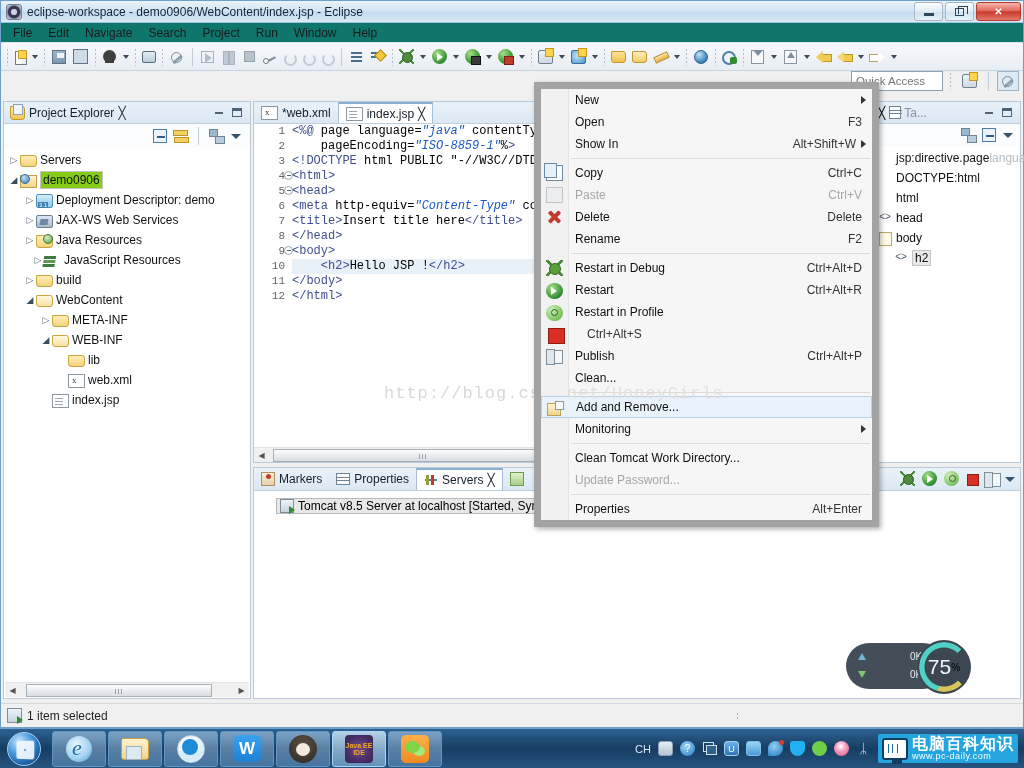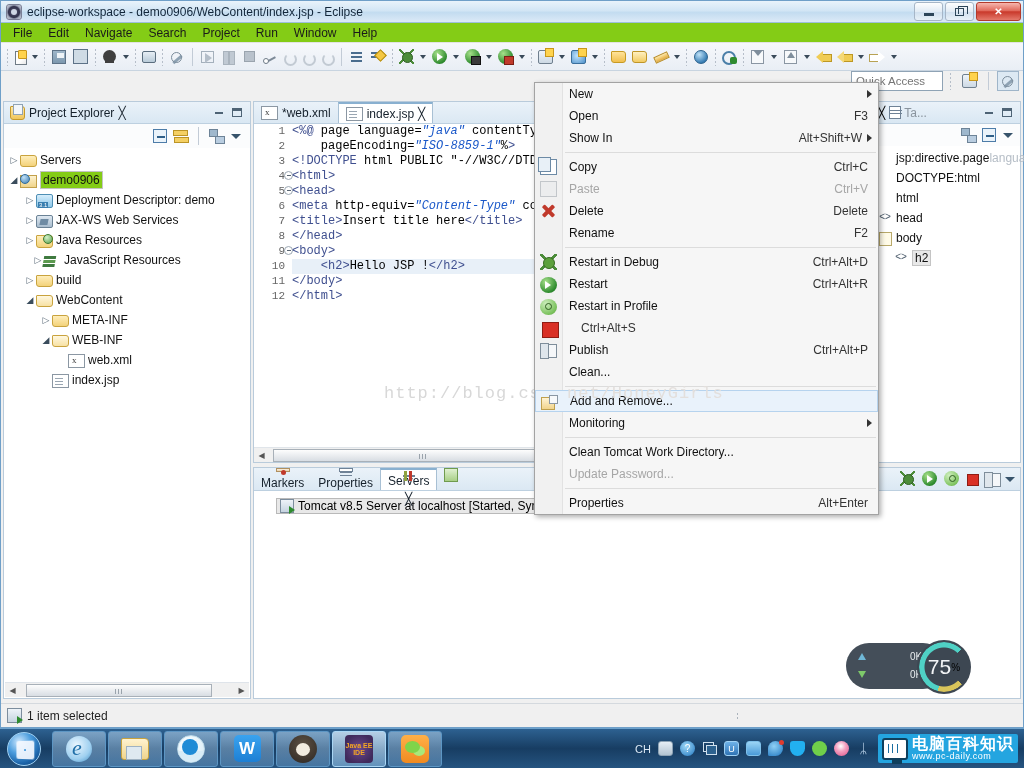--- a/index.html
+++ b/index.html
@@ -61,21 +61,21 @@
     background: linear-gradient(180deg,#f6b6ae 0%, #e06a5c 45%, #c9392b 52%, #e4796b 100%);
     border-color: #b23a2b; color: #fff; font-weight: bold;
   }
   .win-btn .min-glyph { width: 10px; height: 3px; background: #2d4659; margin-top: 5px;}
   .win-btn .max-glyph { width: 9px; height: 8px; border: 1px solid #2d4659; position: relative;}
   .win-btn .max-glyph::before{content:"";position:absolute;left:2px;top:-3px;width:8px;height:7px;border:1px solid #2d4659;border-bottom:none;}
 
   
   .menubar {
     height: 20px; display: flex; align-items: center;
-    background: #84cc16;
+    background: #0f766e;
     padding-left: 4px;
     border-bottom: 1px solid #e3e3e3;
   }
   .menubar .mi { padding: 2px 8px; font-size: 12px; color: #1a1a1a; cursor: default;}
 
   
   .toolbar {
     height: 28px;
     background: linear-gradient(180deg,#f6f8fb 0%, #e9eef5 100%);
     border-bottom: 1px solid #c8d4e0;
@@ -278,21 +278,21 @@
   .olico{width:18px;height:14px;margin-right:2px;position:relative;flex:0 0 18px;font-size:10px;color:#5a6b7a;text-align:center;}
   .oll{color:#111;}
   .oldim{color:#b5bdc6;}
   .ol-elem::before{content:"<>";font-size:10px;color:#4a5a6a;}
   .ol-body-ico{width:13px;height:14px;background:#fffbe8;border:1px solid #b9a96a;display:inline-block;margin-top:1px;}
 
   
   #bottom-panel{ left:252px; top:368px; right:2px; bottom:2px;
      background:#fff;border:1px solid #b9cbdb;}
   .bp-tabs{height:23px;display:flex;align-items:flex-end;background:linear-gradient(180deg,#eaf2f9,#dbe8f3);border-bottom:1px solid #bdd0e0;position:relative;}
-  .bp-tab{display:flex;align-items:center;gap:4px;height:22px;padding:0 7px;font-size:12px;color:#15202b;flex-direction:column;}
+  .bp-tab{display:flex;align-items:center;gap:4px;height:22px;padding:0 7px;font-size:12px;color:#15202b;}
   .bp-tab.active{background:#fff;border:1px solid #a8c0d4;border-bottom:none;border-top:2px solid #89b0d0;}
   .bp-toolbar{position:absolute;right:4px;top:2px;display:flex;align-items:center;gap:5px;}
   .srv-row{display:flex;align-items:center;height:18px;margin:6px 0 0 22px;font-size:12px;}
   .srv-row .selwrap{background:#e8e8e8;border:1px solid #b9b9b9;padding:0 3px;display:flex;align-items:center;gap:4px;}
   .ic-server{width:14px;height:14px;background:linear-gradient(180deg,#eef3f8,#c6d4e0);border:1px solid #7c8d9d;position:relative;}
   .ic-server::after{content:"";position:absolute;right:-2px;bottom:-2px;width:0;height:0;border-left:6px solid #2e8b2e;border-top:4px solid transparent;border-bottom:4px solid transparent;}
   .ic-markers{width:14px;height:14px;background:linear-gradient(180deg,#fdf1e0,#e9cfa8);border:1px solid #b08f5e;position:relative;}
   .ic-markers::after{content:"";position:absolute;left:4px;top:1px;width:5px;height:5px;border-radius:50%;background:#c03a2b;}
   .ic-props{width:14px;height:12px;background:#fff;border:1px solid #6f8296;}
   .ic-props::after{content:"";position:absolute;left:0;top:3px;width:12px;height:1px;background:#6f8296;box-shadow:0 3px 0 #6f8296;}
@@ -305,21 +305,21 @@
   .statusbar{position:absolute;left:0;right:0;bottom:0;height:24px;background:#f0f0f0;border-top:1px solid #d4d9de;display:flex;align-items:center;padding-left:6px;gap:5px;}
   .status-ico{width:15px;height:15px;background:linear-gradient(180deg,#eef3f8,#c6d4e0);border:1px solid #7c8d9d;position:relative;}
   .status-ico::after{content:"";position:absolute;right:-2px;bottom:-2px;width:0;height:0;border-left:6px solid #2e8b2e;border-top:4px solid transparent;border-bottom:4px solid transparent;}
   .status-text{font-size:12px;color:#1f1f1f;}
   .status-dots{position:absolute;left:735px;top:8px;width:3px;height:8px;background-image:radial-gradient(#aab3bc 40%, transparent 41%);background-size:3px 4px;}
 
   
   #context-menu{
     position:absolute; left:533px; top:81px; width:345px;
     background:#f6f6f6;
-    border:1px solid #a3a3a3;
+    border:7px solid #a3a3a3;
     box-shadow:2px 2px 5px rgba(0,0,0,0.32);
     z-index: 50;
     font-size:12px;
   }
   #context-menu .gutter-strip{
     position:absolute;left:0;top:0;bottom:0;width:28px;background:#f1f1f1;border-right:1px solid #e2e2e2;
   }
   .cm-item{position:relative;display:flex;align-items:center;height:22px;padding-left:34px;padding-right:10px;color:#111;}
   .cm-item.disabled{color:#a6a6a6;}
   .cm-item.highlight{background:#e9f2fb;border:1px solid #b6d3ee;}
@@ -672,20 +672,25 @@
               <span class="tico f-folder"></span>
               <span class="tlabel">META-INF</span>
             </div>
             <div class="tnode" style="padding-left: 36px;">
               <span class="twist expanded"></span>
               <span class="tico f-folder open"></span>
               <span class="tlabel">WEB-INF</span>
             </div>
             <div class="tnode" style="padding-left: 52px;">
               <span class="twist "></span>
+              <span class="tico f-folder"></span>
+              <span class="tlabel">lib</span>
+            </div>
+            <div class="tnode" style="padding-left: 52px;">
+              <span class="twist "></span>
               <span class="tico f-xml"></span>
               <span class="tlabel">web.xml</span>
             </div>
             <div class="tnode" style="padding-left: 36px;">
               <span class="twist "></span>
               <span class="tico f-jsp"></span>
               <span class="tlabel">index.jsp</span>
             </div>
           </div>
         <div class="pe-hscroll">

